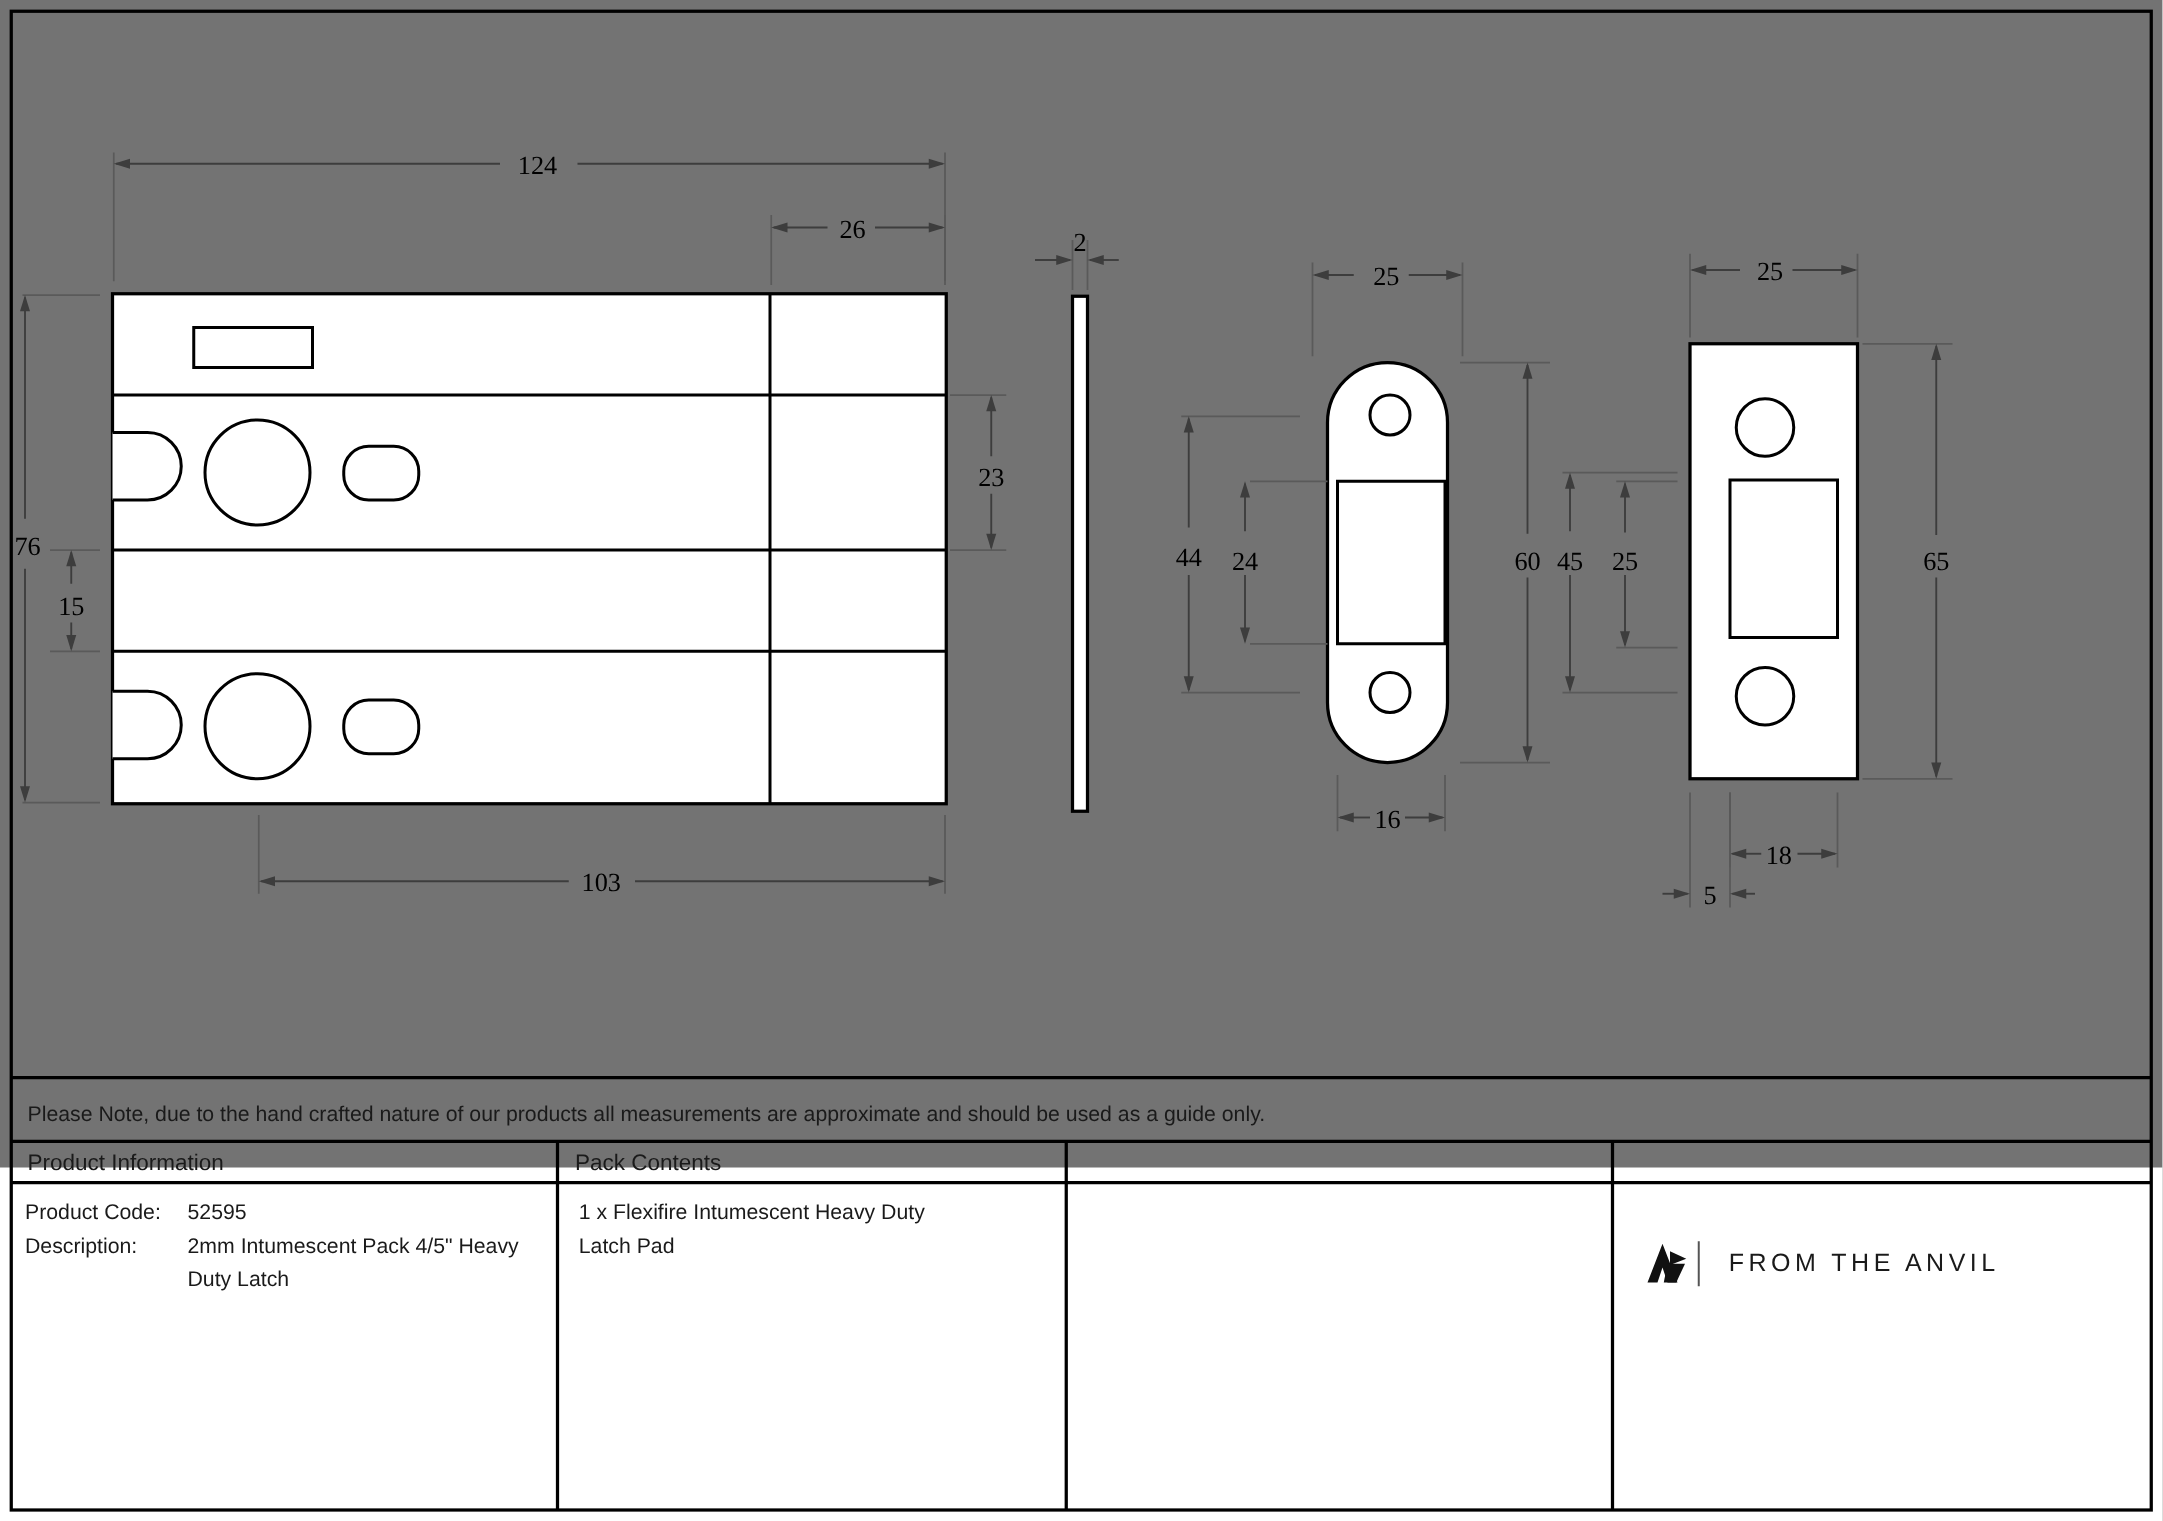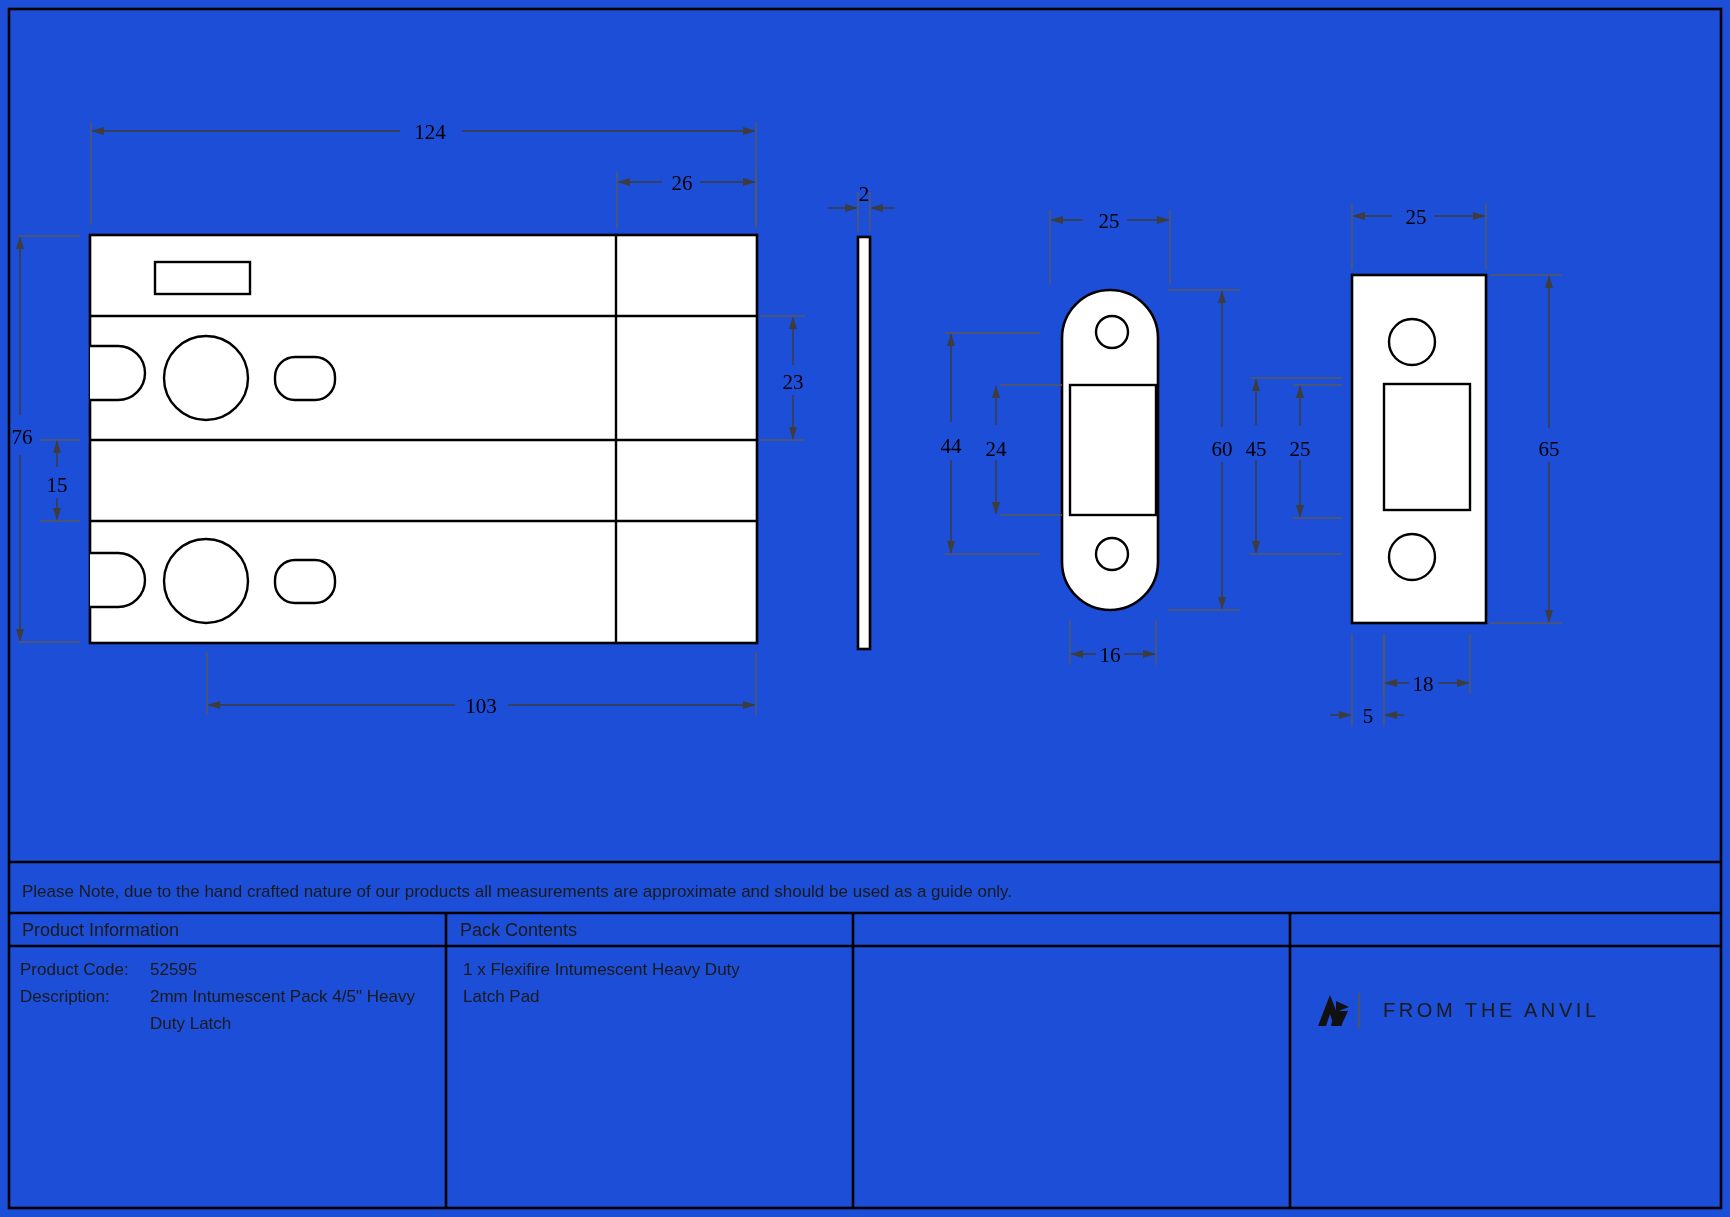--- a/index.html
+++ b/index.html
@@ -9,22 +9,22 @@
   }
   body {
     width: 1730px;
     height: 1217px;
     font-family: "Liberation Sans", sans-serif;
     overflow: hidden;
   }
   #sheet {
     position: relative;
     width: 1730px;
-    height: 1217px;
-    background: #1d4ed8;
+    height: 934px;
+    background: #737373;
   }
   svg { display: block; }
   .dim-text {
     font-family: "Liberation Serif", serif;
     font-size: 21px;
     fill: #000000;
   }
   .panel-label {
     font-family: "Liberation Sans", sans-serif;
     font-size: 18px;

